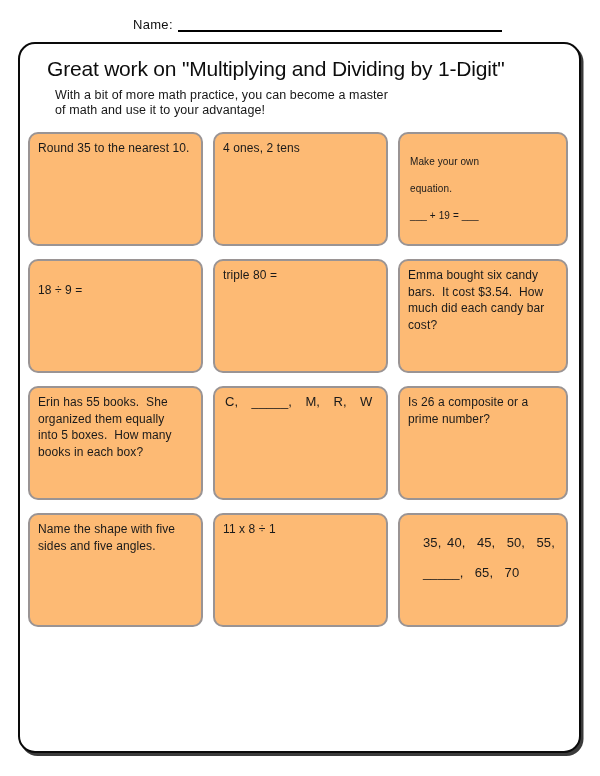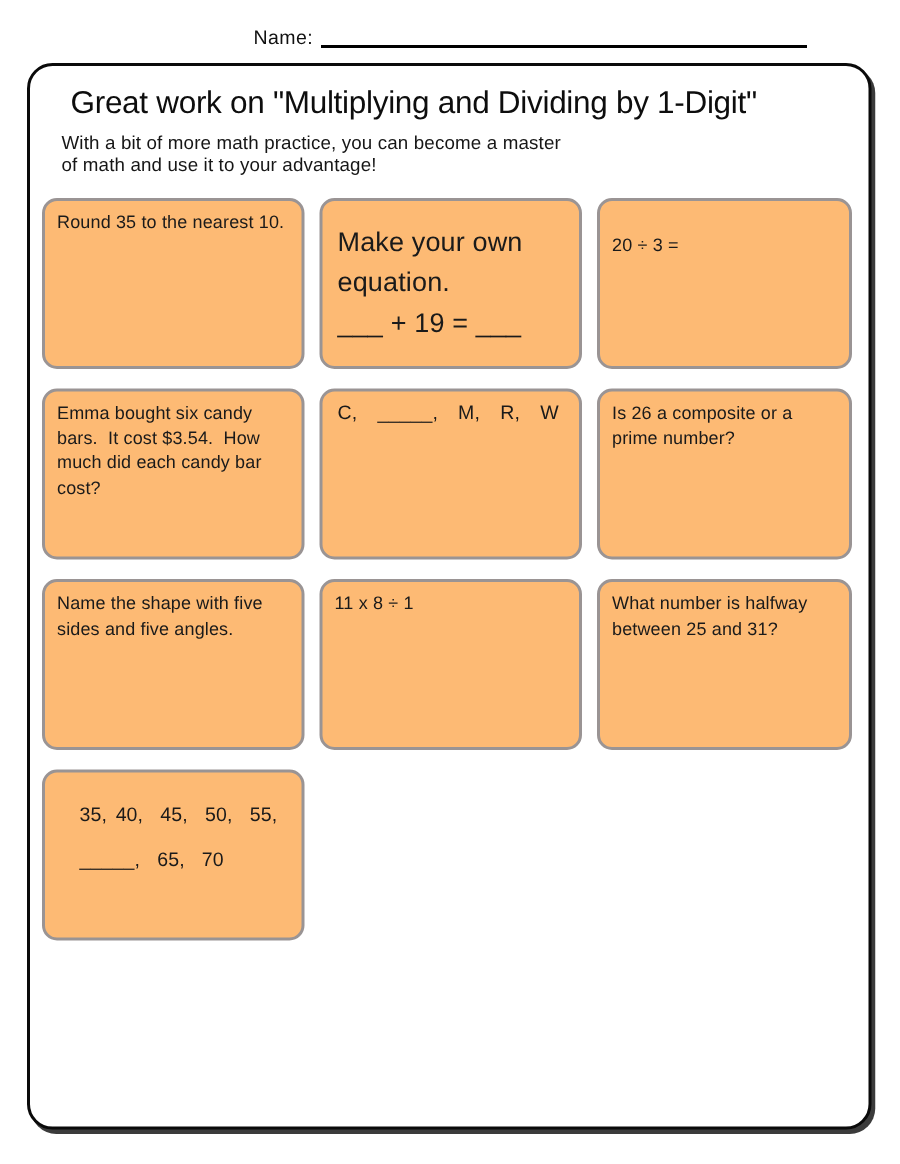--- a/index.html
+++ b/index.html
@@ -8,21 +8,21 @@
     width: 600px; height: 776px;
     position: relative;
     font-family: "Liberation Sans", sans-serif;
     color: #1c1c1c;
     overflow: hidden;
   }
 
   
   .name-row {
     position: absolute; left: 133px; top: 17px;
-    display: flex; align-items: flex-end; margin-left: 36px;
+    display: flex; align-items: flex-end;
   }
   .name-label { font-size: 13px; letter-spacing: 0.3px; color: #111; }
   .name-line {
     display: inline-block; width: 324px; height: 15px;
     border-bottom: 2px solid #000; margin-left: 5px;
   }
 
   
   .sheet {
     position: absolute; left: 18px; top: 42px;
@@ -35,21 +35,21 @@
   }
 
   .title {
     position: absolute; left: 27px; top: 13px;
     font-size: 21px; font-weight: 500;
     letter-spacing: -0.2px;
     color: #0d0d0d;
     white-space: nowrap;
   }
   .subtitle {
-    position: absolute; left: 21px; top: 44px;
+    position: absolute; left: 35px; top: 44px;
     font-size: 12.5px; line-height: 14.5px;
     color: #161616;
     white-space: pre-line;
     letter-spacing: 0.1px;
   }
 
   
   .grid {
     position: absolute; left: 8px; top: 88px;
     display: grid;
@@ -65,21 +65,21 @@
     overflow: hidden;
   }
   .cell-text {
     font-size: 12px; line-height: 16.5px;
     white-space: pre-wrap;
     color: #1a1a1a;
     letter-spacing: 0.1px;
   }
   
   .cell--r1c3 { padding: 14px 10px; }
-  .cell--r1c3 .cell-text { line-height: 27px; font-size: 18px; }
+  .cell--r1c3 .cell-text { line-height: 27px; font-size: 10px; }
   .cell--r2c1 { padding-top: 21px; }
   .cell--r3c2 { padding-left: 10px; }
   .cell--r3c2 .cell-text { font-size: 13px; word-spacing: 3px; }
   .cell--r5c3 { padding-top: 13px; padding-left: 23px; }
   .cell--r5c3 .cell-text { font-size: 13px; line-height: 30px; word-spacing: 2px; }
 </style>
 </head>
 <body>
 
 <div class="name-row">
@@ -89,54 +89,62 @@
 
 <div class="sheet">
   <div class="title">Great work on "Multiplying and Dividing by 1-Digit"</div>
   <div class="subtitle">With a bit of more math practice, you can become a master
 of math and use it to your advantage!</div>
 
   <div class="grid">
     <div class="cell">
       <div class="cell-text">Round 35 to the nearest 10.</div>
     </div>
+    <div class="cell">
+      <div class="cell-text">4 ones, 2 tens</div>
+    </div>
     <div class="cell cell--r1c3">
       <div class="cell-text">Make your own
 equation.
 ___ + 19 = ___</div>
     </div>
 
     <div class="cell cell--r2c1">
-      <div class="cell-text">20 ÷ 3 =</div>
+      <div class="cell-text">18 ÷ 9 =</div>
+    </div>
+    <div class="cell">
+      <div class="cell-text">triple 80 =</div>
     </div>
     <div class="cell">
       <div class="cell-text">Emma bought six candy
 bars.  It cost $3.54.  How
 much did each candy bar
 cost?</div>
     </div>
 
+    <div class="cell">
+      <div class="cell-text">Erin has 55 books.  She
+organized them equally
+into 5 boxes.  How many
+books in each box?</div>
+    </div>
     <div class="cell cell--r3c2">
       <div class="cell-text">C,  _____,  M,  R,  W</div>
     </div>
     <div class="cell">
       <div class="cell-text">Is 26 a composite or a
 prime number?</div>
     </div>
 
     <div class="cell">
       <div class="cell-text">Name the shape with five
 sides and five angles.</div>
     </div>
     <div class="cell">
       <div class="cell-text">11 x 8 ÷ 1</div>
     </div>
-    <div class="cell">
-      <div class="cell-text">What number is halfway
-between 25 and 31?</div>
-    </div>
 
     <div class="cell cell--r5c3">
       <div class="cell-text">35, 40,  45,  50,  55,
 _____,  65,  70</div>
     </div>
   </div>
 </div>
 
 </body></html>

